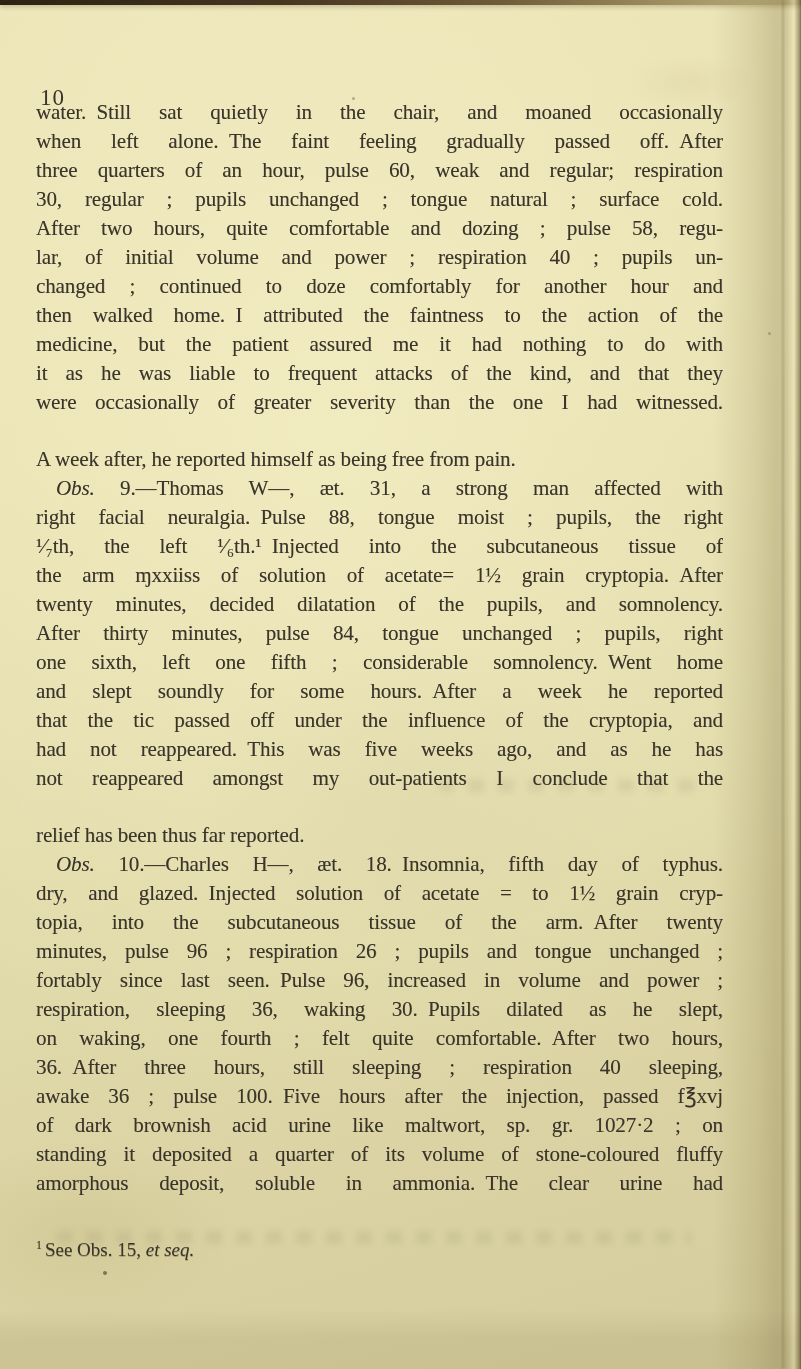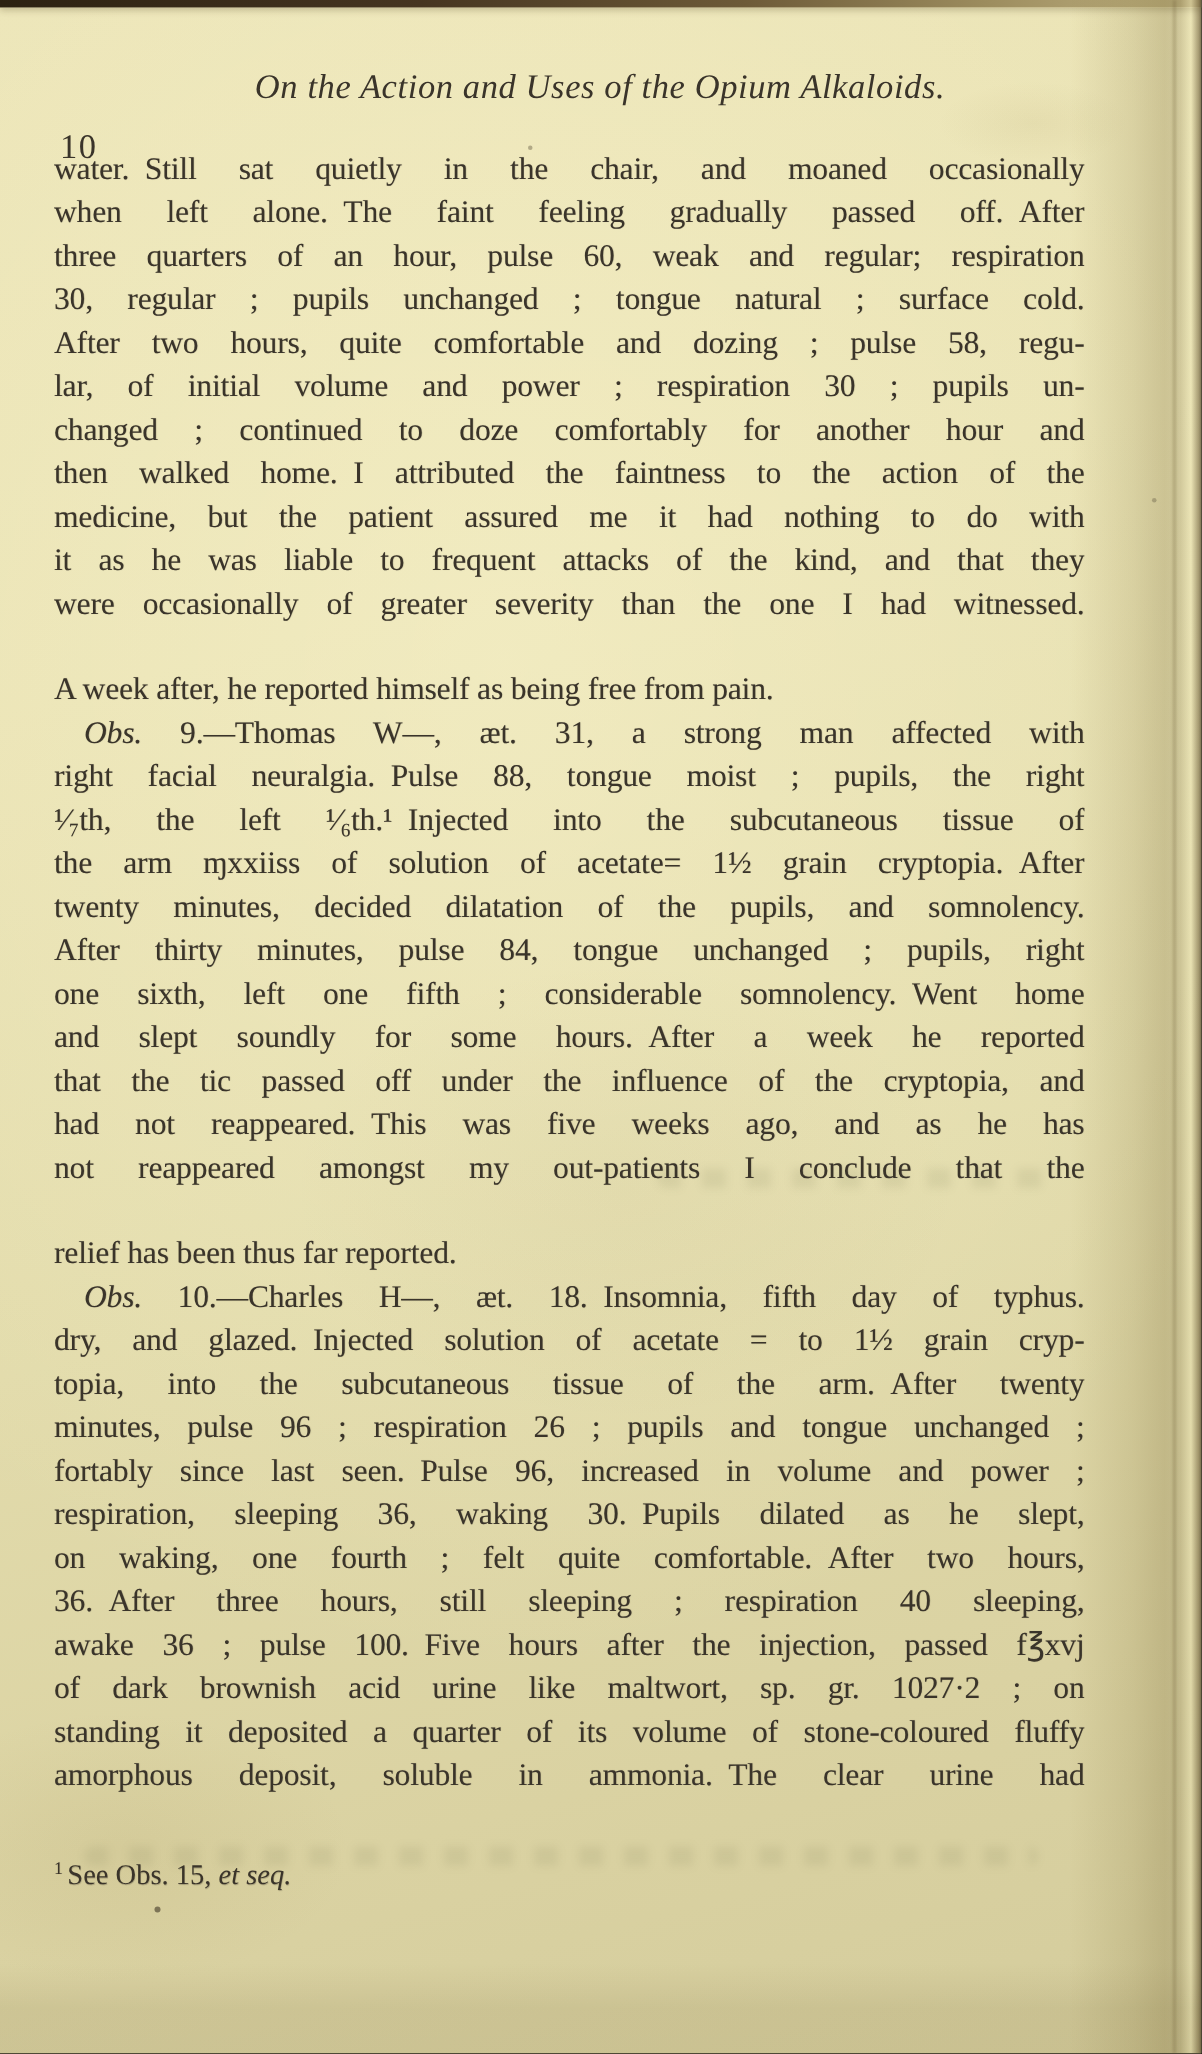--- a/index.html
+++ b/index.html
@@ -97,29 +97,28 @@
   <div class="edge-top"></div>
   <div class="edge-right"></div>
   <div class="crease"></div>
   <div class="ghost ghost-1"></div>
   <div class="ghost ghost-2"></div>
   <div class="speck speck-1"></div>
   <div class="speck speck-2"></div>
   <div class="speck speck-3"></div>
 
   <span class="pagenum">10</span>
-  <div class="running-title">On the Action and Uses of the Opium Alkaloids.</div>
 
   <div class="bodytext">
     <div class="ln">water. Still sat quietly in the chair, and moaned occasionally</div>
     <div class="ln">when left alone. The faint feeling gradually passed off. After</div>
     <div class="ln">three quarters of an hour, pulse 60, weak and regular; respiration</div>
     <div class="ln">30, regular ; pupils unchanged ; tongue natural ; surface cold.</div>
     <div class="ln">After two hours, quite comfortable and dozing ; pulse 58, regu-</div>
-    <div class="ln">lar, of initial volume and power ; respiration 30 ; pupils un-</div>
+    <div class="ln">lar, of initial volume and power ; respiration 40 ; pupils un-</div>
     <div class="ln">changed ; continued to doze comfortably for another hour and</div>
     <div class="ln">then walked home. I attributed the faintness to the action of the</div>
     <div class="ln">medicine, but the patient assured me it had nothing to do with</div>
     <div class="ln">it as he was liable to frequent attacks of the kind, and that they</div>
     <div class="ln">were occasionally of greater severity than the one I had witnessed.</div>
     <div class="ln end">A week after, he reported himself as being free from pain.</div>
     <div class="ln ind"><i class="obs">Obs.</i><span> 9.—Thomas W—, æt. 31, a strong man affected with</span></div>
     <div class="ln">right facial neuralgia. Pulse 88, tongue moist ; pupils, the right</div>
     <div class="ln">¹⁄₇th, the left ¹⁄₆th.¹ Injected into the subcutaneous tissue of</div>
     <div class="ln">the arm ɱxxiiss of solution of acetate= 1½ grain cryptopia. After</div>

